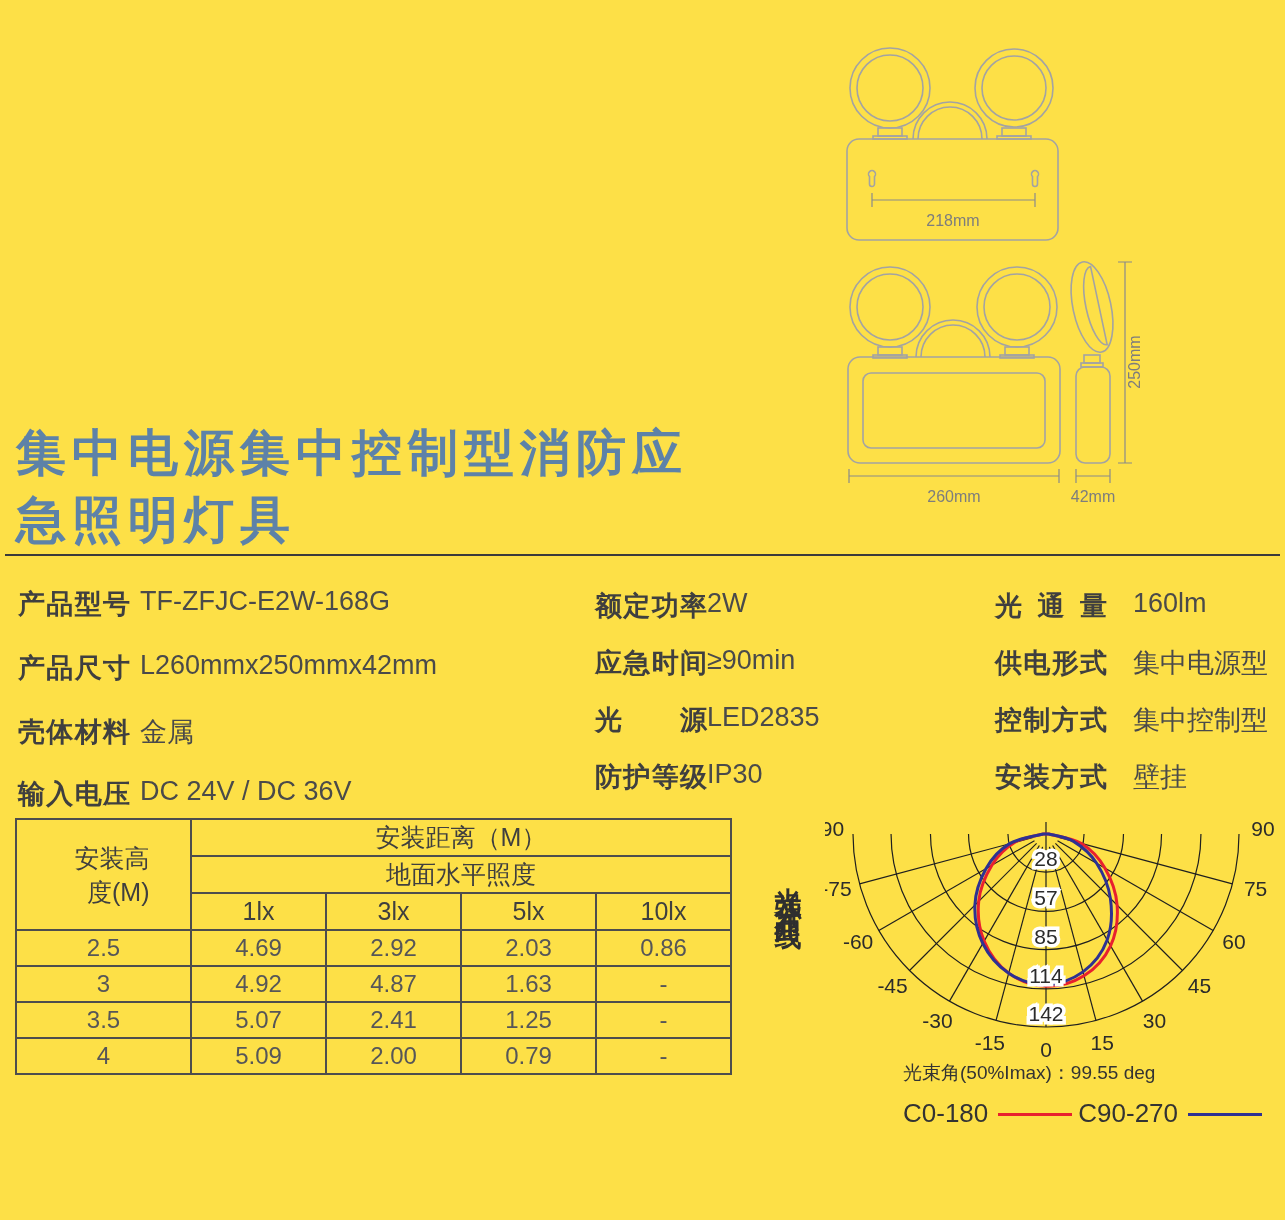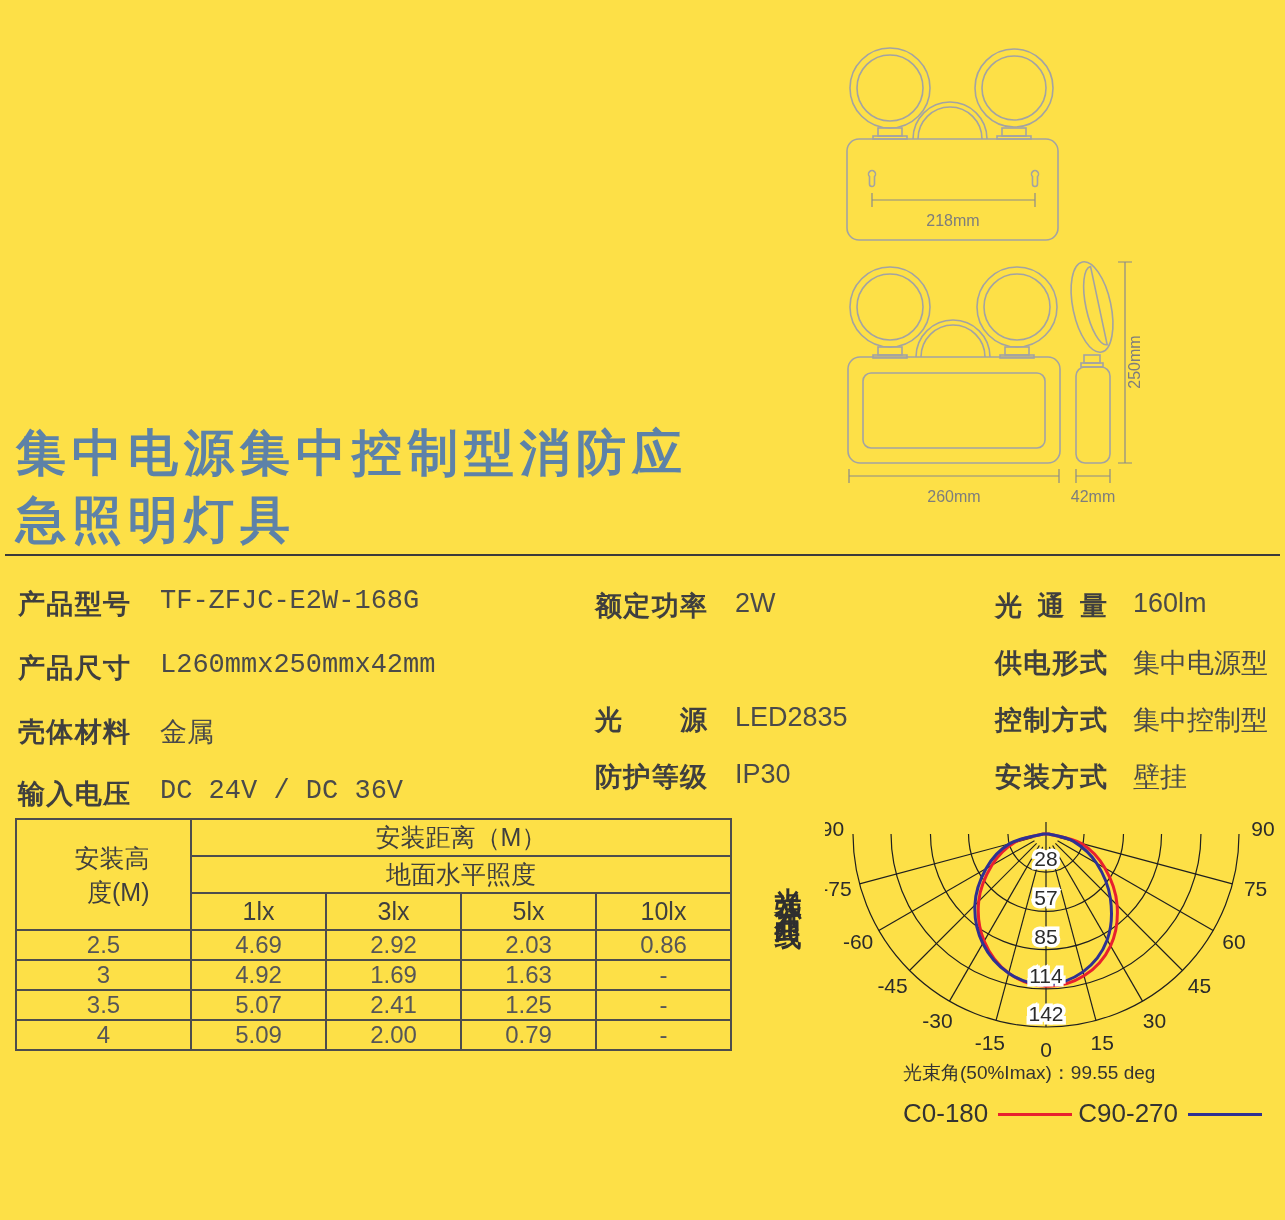--- a/index.html
+++ b/index.html
@@ -9,30 +9,30 @@
   
   #title{left:16px;top:400px;width:715px;font-size:50px;line-height:67px;
          font-weight:bold;letter-spacing:6px;color:#5d82a8;}
   
   #divider{left:5px;top:554px;width:1275px;height:2px;background:#3a3a3a;}
   
   .spec-row{position:absolute;white-space:nowrap;font-size:27px;color:#4a4a4a;}
   .spec-label{display:inline-block;width:112px;text-align:justify;text-align-last:justify;
               font-weight:600;color:#3f3f3f;vertical-align:top;}
   .spec-value{display:inline-block;vertical-align:top;color:#4a4a4a;}
-  .c1 .spec-value{margin-left:30px;font-family:Liberation Mono, monospace;}
-  .c2 .spec-value{margin-left:28px;}
+  .c1 .spec-value{margin-left:10px;}
+  .c2 .spec-value{}
   .c3 .spec-value{margin-left:26px;}
   
   #install-table{position:absolute;left:15px;top:818px;border-collapse:collapse;
                  table-layout:fixed;color:#4f4f50;}
   #install-table td,#install-table th{border:2px solid #4d4d4d;text-align:center;
                  vertical-align:middle;font-weight:normal;padding:0;}
   #install-table .hrow{height:37px;font-size:25px;color:#3f3f3f;}
-  #install-table .drow{height:30px;font-size:24px;color:#565658;}
+  #install-table .drow{height:36px;font-size:24px;color:#565658;}
   #corner-cell span{display:inline-block;width:92px;text-align:right;font-size:25px;
                     line-height:34px;color:#3f3f3f;}
   
   #polar-title{left:770px;top:866px;writing-mode:vertical-rl;font-size:27px;
                letter-spacing:7px;color:#2f2f2f;font-weight:600;}
   #beam-caption{left:903px;top:1060px;font-size:19px;color:#333;white-space:nowrap;}
   #legend{left:903px;top:1098px;display:flex;align-items:center;font-size:26px;color:#333;}
   .legend-line{width:74px;height:3px;margin:2px 6px 0 10px;}
   
   #func-row{left:18px;top:1126px;font-size:27px;color:#4a4a4a;white-space:nowrap;}
@@ -112,20 +112,23 @@
   <div class="spec-row c1" style="left:18px;top:714px;">
     <span class="spec-label">壳体材料</span><span class="spec-value">金属</span>
   </div>
   <div class="spec-row c1" style="left:18px;top:776px;">
     <span class="spec-label">输入电压</span><span class="spec-value">DC 24V / DC 36V</span>
   </div>
 
   <div class="spec-row c2" style="left:595px;top:588px;">
     <span class="spec-label">额定功率</span><span class="spec-value">2W</span>
   </div>
+  <div class="spec-row c2" style="left:595px;top:645px;">
+    <span class="spec-label">应急时间</span><span class="spec-value">≥90min</span>
+  </div>
   <div class="spec-row c2" style="left:595px;top:702px;">
     <span class="spec-label">光源</span><span class="spec-value">LED2835</span>
   </div>
   <div class="spec-row c2" style="left:595px;top:759px;">
     <span class="spec-label">防护等级</span><span class="spec-value">IP30</span>
   </div>
 
   <div class="spec-row c3" style="left:995px;top:588px;">
     <span class="spec-label">光通量</span><span class="spec-value">160lm</span>
   </div>
@@ -164,21 +167,21 @@
     <tr class="drow">
       <td>2.5</td>
       <td>4.69</td>
       <td>2.92</td>
       <td>2.03</td>
       <td>0.86</td>
     </tr>
     <tr class="drow">
       <td>3</td>
       <td>4.92</td>
-      <td>1.69</td>
+      <td>4.87</td>
       <td>1.63</td>
       <td>-</td>
     </tr>
     <tr class="drow">
       <td>3.5</td>
       <td>5.07</td>
       <td>2.41</td>
       <td>1.25</td>
       <td>-</td>
     </tr>

